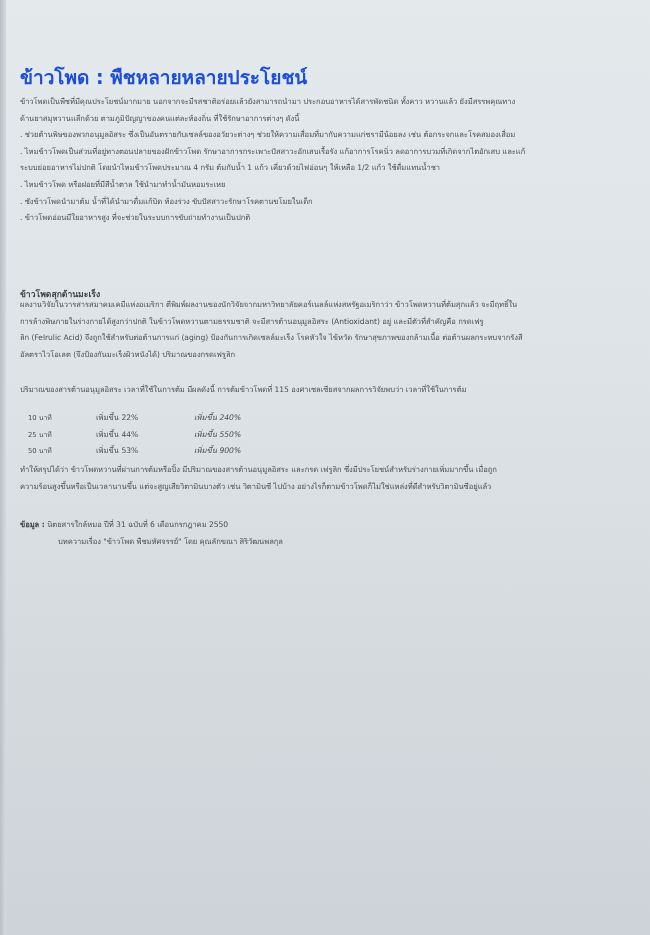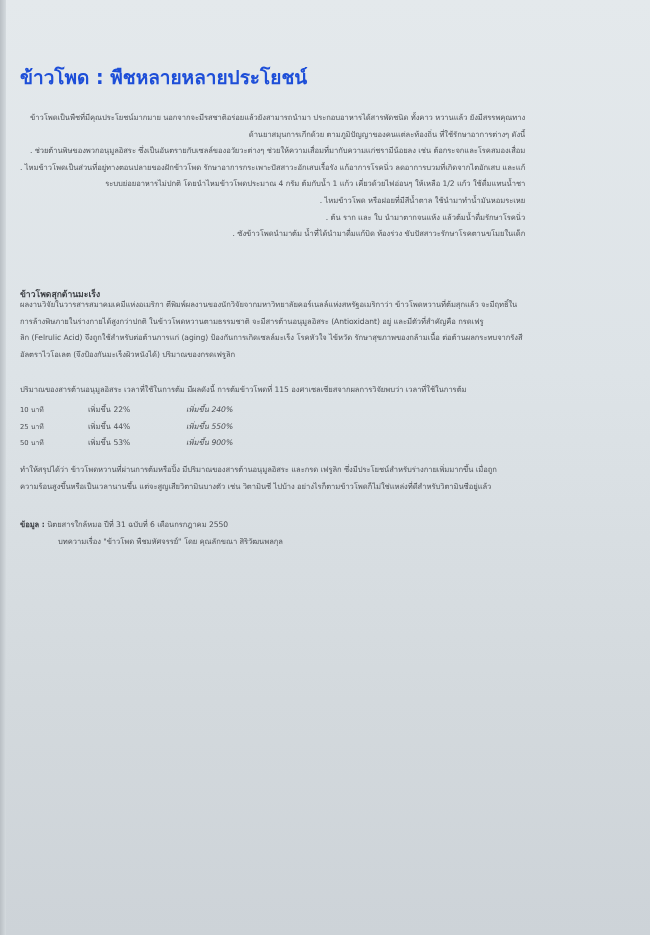--- a/index.html
+++ b/index.html
@@ -40,21 +40,21 @@
       font-size: 7.6px;
       line-height: 16.6px;
       white-space: nowrap;
       color: #4a4d52;
       letter-spacing: -0.05px;
     }
     .block {
       position: absolute;
       left: 0;
     }
-    .intro { top: 110px; text-align: right; }
+    .intro { top: 94px; }
     .heading2 {
       position: absolute;
       top: 287px;
       left: 0;
       font-size: 8.6px;
       font-weight: bold;
       color: #3c3f44;
       white-space: nowrap;
     }
     .research { top: 297px; }
@@ -64,21 +64,21 @@
       top: 398px;
       left: 0;
     }
     .trow {
       position: relative;
       height: 16.6px;
       font-size: 7.6px;
       line-height: 16.6px;
       white-space: nowrap;
     }
-    .trow span { position: absolute; top: 4px; }
+    .trow span { position: absolute; top: 12px; margin-left: 8px; }
     .c1 { left: 0; font-size: 6.8px; }
     .c2 { left: 68px; }
     .c3 { left: 166px; font-style: italic; }
     .conclusion { top: 462px; }
     .source {
       position: absolute;
       top: 517px;
       left: 0;
     }
     .source .label { font-weight: bold; color: #3c3f44; }
@@ -97,27 +97,27 @@
 <body>
 
 <div class="left-edge"></div>
 
 <div class="page">
 
   <div class="title">ข้าวโพด : พืชหลายหลายประโยชน์</div>
 
   <div class="block intro">
     <div class="txt">ข้าวโพดเป็นพืชที่มีคุณประโยชน์มากมาย    นอกจากจะมีรสชาติอร่อยแล้วยังสามารถนำมา ประกอบอาหารได้สารพัดชนิด ทั้งคาว หวานแล้ว ยังมีสรรพคุณทาง</div>
-    <div class="txt">ด้านยาสมุนการเกีกด้วย ตามภูมิปัญญาของคนแต่ละท้องถิ่น ที่ใช้รักษาอาการต่างๆ ดังนี้</div>
+    <div class="txt">ด้านยาสมุหวานแลีกด้วย ตามภูมิปัญญาของคนแต่ละท้องถิ่น ที่ใช้รักษาอาการต่างๆ ดังนี้</div>
     <div class="txt">. ช่วยต้านพิษของพวกอนุมูลอิสระ ซึ่งเป็นอันตรายกับเซลล์ของอวัยวะต่างๆ ช่วยให้ความเสื่อมที่มากับความแก่ชรามีน้อยลง เช่น ต้อกระจกและโรคสมองเสื่อม</div>
     <div class="txt">. ไหมข้าวโพดเป็นส่วนที่อยู่ทางตอนปลายของฝักข้าวโพด รักษาอาการกระเพาะปัสสาวะอักเสบเรื้อรัง แก้อาการโรคนิ่ว ลดอาการบวมที่เกิดจากไตอักเสบ และแก้</div>
     <div class="txt">ระบบย่อยอาหารไม่ปกติ โดยนำไหมข้าวโพดประมาณ 4 กรัม ต้มกับน้ำ 1 แก้ว เคี่ยวด้วยไฟอ่อนๆ ให้เหลือ 1/2 แก้ว ใช้ดื่มแทนน้ำชา</div>
     <div class="txt">. ไหมข้าวโพด หรือฝอยที่มีสีน้ำตาล ใช้นำมาทำน้ำมันหอมระเหย</div>
-    <div class="txt">. ต้น ราก และ ใบ นำมาตากจนแห้ง แล้วต้มน้ำดื่มรักษาโรคนิ่ว</div>
     <div class="txt">. ซังข้าวโพดนำมาต้ม น้ำที่ได้นำมาดื่มแก้บิด ท้องร่วง ขับปัสสาวะรักษาโรคตานขโมยในเด็ก</div>
+    <div class="txt">. ข้าวโพดอ่อนมีใยอาหารสูง ที่จะช่วยในระบบการขับถ่ายทำงานเป็นปกติ</div>
   </div>
 
   <div class="heading2">ข้าวโพดสุกต้านมะเร็ง</div>
 
   <div class="block research">
     <div class="txt">ผลงานวิจัยในวารสารสมาคมเคมีแห่งอเมริกา  ตีพิมพ์ผลงานของนักวิจัยจากมหาวิทยาลัยคอร์เนลล์แห่งสหรัฐอเมริกาว่า  ข้าวโพดหวานที่ต้มสุกแล้ว  จะมีฤทธิ์ใน</div>
     <div class="txt">การล้างพิษภายในร่างกายได้สูงกว่าปกติ                       ในข้าวโพดหวานตามธรรมชาติ จะมีสารต้านอนุมูลอิสระ (Antioxidant) อยู่ และมีตัวที่สำคัญคือ กรดเฟรู</div>
     <div class="txt">ลิก (Felrulic Acid) จึงถูกใช้สำหรับต่อต้านการแก่ (aging) ป้องกันการเกิดเซลล์มะเร็ง โรคหัวใจ ไข้หวัด รักษาสุขภาพของกล้ามเนื้อ ต่อต้านผลกระทบจากรังสี</div>
     <div class="txt">อัลตราไวโอเลต (จึงป้องกันมะเร็งผิวหนังได้) ปริมาณของกรดเฟรูลิก</div>
   </div>

